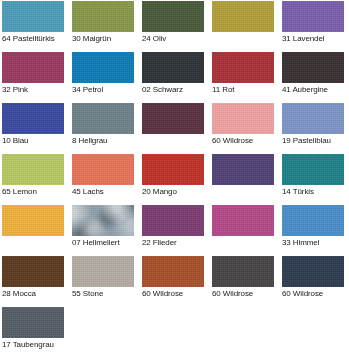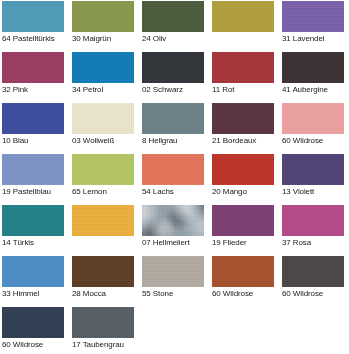--- a/index.html
+++ b/index.html
@@ -127,73 +127,66 @@
     </div>
     <div class="swatch-cell">
       <div class="swatch-chip" title="Aubergine" style="background-color: rgb(58, 48, 49);"></div>
       <div class="swatch-label">41 Aubergine</div>
     </div>
     <div class="swatch-cell">
       <div class="swatch-chip" title="Blau" style="background-color: rgb(59, 75, 160);"></div>
       <div class="swatch-label">10 Blau</div>
     </div>
     <div class="swatch-cell">
-      <div class="swatch-chip" title="Wollweiß" style="background-color: rgb(240, 233, 207);"></div>
-      <div class="swatch-label">03 Wollweiß</div>
-    </div>
-    <div class="swatch-cell">
       <div class="swatch-chip" title="Hellgrau" style="background-color: rgb(110, 130, 137);"></div>
       <div class="swatch-label">8 Hellgrau</div>
     </div>
     <div class="swatch-cell">
       <div class="swatch-chip" title="Bordeaux" style="background-color: rgb(91, 50, 66);"></div>
-      <div class="swatch-label">21 Bordeaux</div>
     </div>
     <div class="swatch-cell">
       <div class="swatch-chip" title="Wildrose" style="background-color: rgb(242, 163, 163);"></div>
       <div class="swatch-label">60 Wildrose</div>
     </div>
     <div class="swatch-cell">
       <div class="swatch-chip" title="Pastellblau" style="background-color: rgb(126, 149, 201);"></div>
       <div class="swatch-label">19 Pastellblau</div>
     </div>
     <div class="swatch-cell">
       <div class="swatch-chip" title="Lemon" style="background-color: rgb(182, 201, 99);"></div>
       <div class="swatch-label">65 Lemon</div>
     </div>
     <div class="swatch-cell">
       <div class="swatch-chip" title="Lachs" style="background-color: rgb(232, 116, 90);"></div>
-      <div class="swatch-label">54 Lachs</div>
+      <div class="swatch-label">45 Lachs</div>
     </div>
     <div class="swatch-cell">
       <div class="swatch-chip" title="Mango" style="background-color: rgb(192, 50, 40);"></div>
       <div class="swatch-label">20 Mango</div>
     </div>
     <div class="swatch-cell">
       <div class="swatch-chip" title="Violett" style="background-color: rgb(81, 66, 119);"></div>
-      <div class="swatch-label">13 Violett</div>
     </div>
     <div class="swatch-cell">
       <div class="swatch-chip" title="Türkis" style="background-color: rgb(31, 130, 137);"></div>
       <div class="swatch-label">14 Türkis</div>
     </div>
     <div class="swatch-cell">
       <div class="swatch-chip" title="Gelb" style="background-color: rgb(239, 178, 60);"></div>
     </div>
     <div class="swatch-cell">
       <div class="swatch-chip mottled" title="Hellmeliert" style="background-color: rgb(147, 162, 173);"></div>
       <div class="swatch-label">07 Hellmeliert</div>
     </div>
     <div class="swatch-cell">
       <div class="swatch-chip" title="Flieder" style="background-color: rgb(126, 61, 116);"></div>
-      <div class="swatch-label">19 Flieder</div>
+      <div class="swatch-label">22 Flieder</div>
     </div>
     <div class="swatch-cell">
       <div class="swatch-chip" title="Rosa" style="background-color: rgb(181, 74, 138);"></div>
-      <div class="swatch-label">37 Rosa</div>
     </div>
     <div class="swatch-cell">
       <div class="swatch-chip" title="Himmel" style="background-color: rgb(74, 143, 203);"></div>
       <div class="swatch-label">33 Himmel</div>
     </div>
     <div class="swatch-cell">
       <div class="swatch-chip" title="Mocca" style="background-color: rgb(94, 59, 34);"></div>
       <div class="swatch-label">28 Mocca</div>
     </div>
     <div class="swatch-cell">

